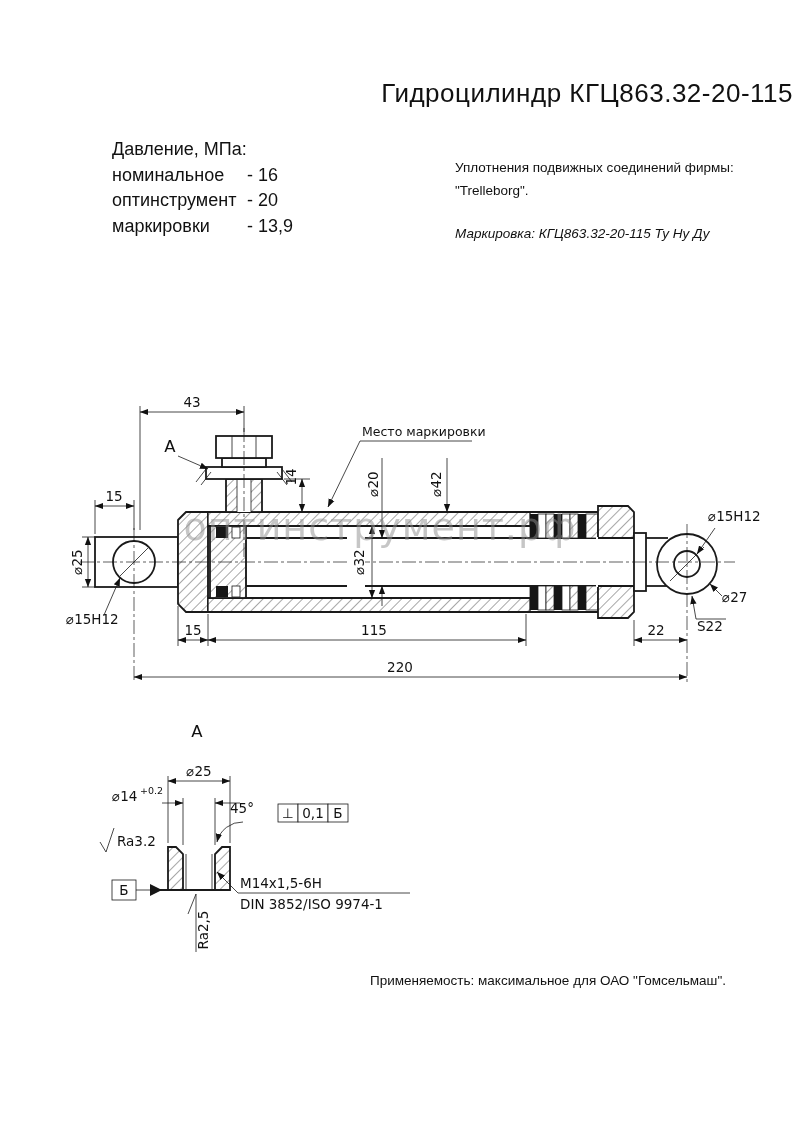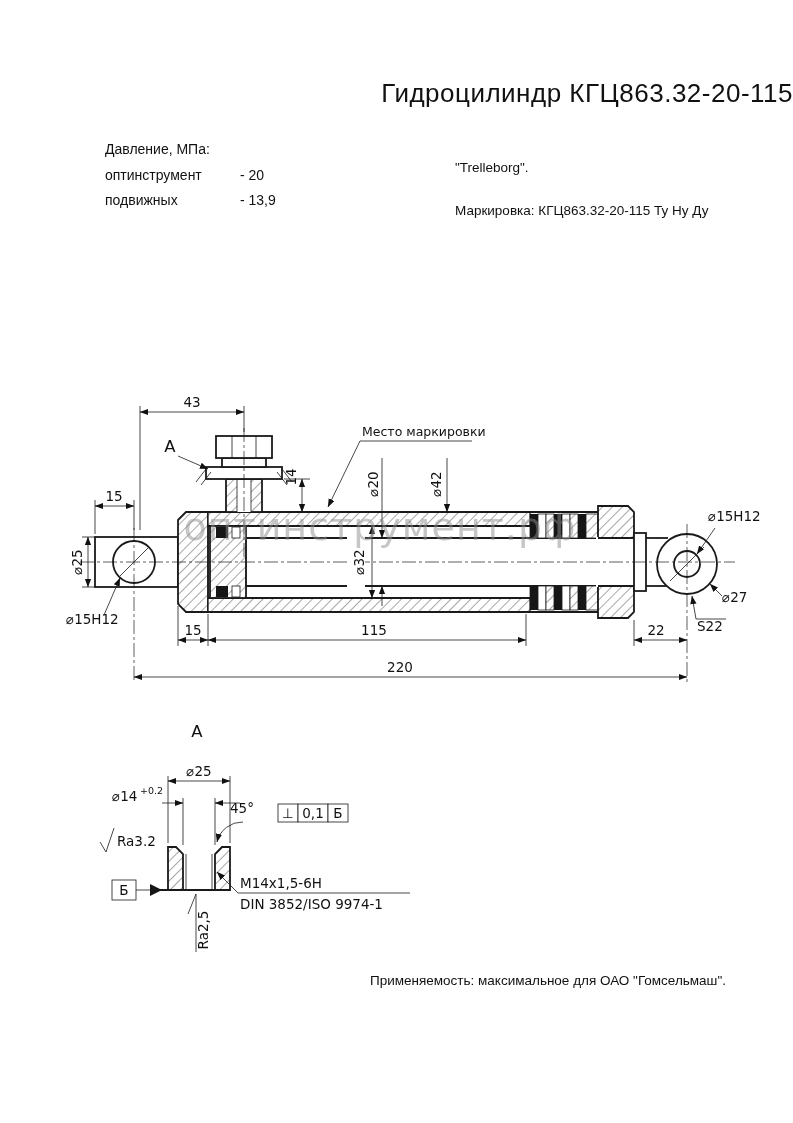--- a/index.html
+++ b/index.html
@@ -1,25 +1,25 @@
 <!DOCTYPE html>
 <html><head>
 <meta charset="utf-8">
 <style>
   html,body{margin:0;padding:0;background:#e8e8e8;}
   .page{position:relative;width:793px;height:1123px;background:#ffffff;margin:0 auto;
         font-family:"Liberation Sans",sans-serif;color:#111;overflow:hidden;}
   .page svg{position:absolute;left:0;top:0;}
   .title{position:absolute;left:0;top:78px;width:100%;text-align:right;
          font-size:26px;letter-spacing:0.5px;}
-  .specs{position:absolute;left:105px;top:137px;width:250px;font-size:14px;}
+  .specs{position:absolute;left:112px;top:137px;width:250px;font-size:18px;}
   .srow{position:relative;height:25.7px;line-height:25.7px;white-space:nowrap;}
   .sval{position:absolute;left:135px;top:0;}
   .notes{position:absolute;left:455px;top:156px;width:300px;font-size:13.5px;line-height:23px;}
-  .marking{margin-top:20px;}
+  .marking{margin-top:20px;font-style:italic;}
   .application{position:absolute;left:370px;top:973px;font-size:13.5px;white-space:nowrap;}
   
   .thick{stroke:#1a1a1a;stroke-width:1.8;fill:none;}
   .thickw{stroke:#1a1a1a;stroke-width:1.8;fill:#fff;}
   .thin{stroke:#1a1a1a;stroke-width:0.8;fill:none;}
   .thinw{stroke:#1a1a1a;stroke-width:0.8;fill:#fff;}
   .center{stroke:#1a1a1a;stroke-width:0.7;fill:none;stroke-dasharray:14 3 3 3;}
   .dim{stroke:#1a1a1a;stroke-width:0.8;fill:none;}
   .hatched{fill:url(#hatch);stroke:#1a1a1a;stroke-width:1.8;}
   .hatchthin{fill:url(#hatch);stroke:#1a1a1a;stroke-width:0.8;}
@@ -247,29 +247,34 @@
 </svg>
 
   <div class="title">Гидроцилиндр КГЦ863.32-20-115</div>
 
   <div class="specs">
     <div class="srow">
       <span>Давление, МПа:</span>
       <span class="sval"></span>
     </div>
     <div class="srow">
+      <span>номинальное</span>
+      <span class="sval">- 16</span>
+    </div>
+    <div class="srow">
       <span>оптинструмент</span>
       <span class="sval">- 20</span>
     </div>
     <div class="srow">
-      <span>подвижных</span>
+      <span>маркировки</span>
       <span class="sval">- 13,9</span>
     </div>
   </div>
 
   <div class="notes">
+    <div>Уплотнения подвижных соединений фирмы:</div>
     <div>"Trelleborg".</div>
     <div class="marking">Маркировка: КГЦ863.32-20-115 Ту Ну Ду</div>
   </div>
 
   <div class="application">Применяемость: максимальное для ОАО "Гомсельмаш".</div>
 
 </div>
 
 </body></html>

